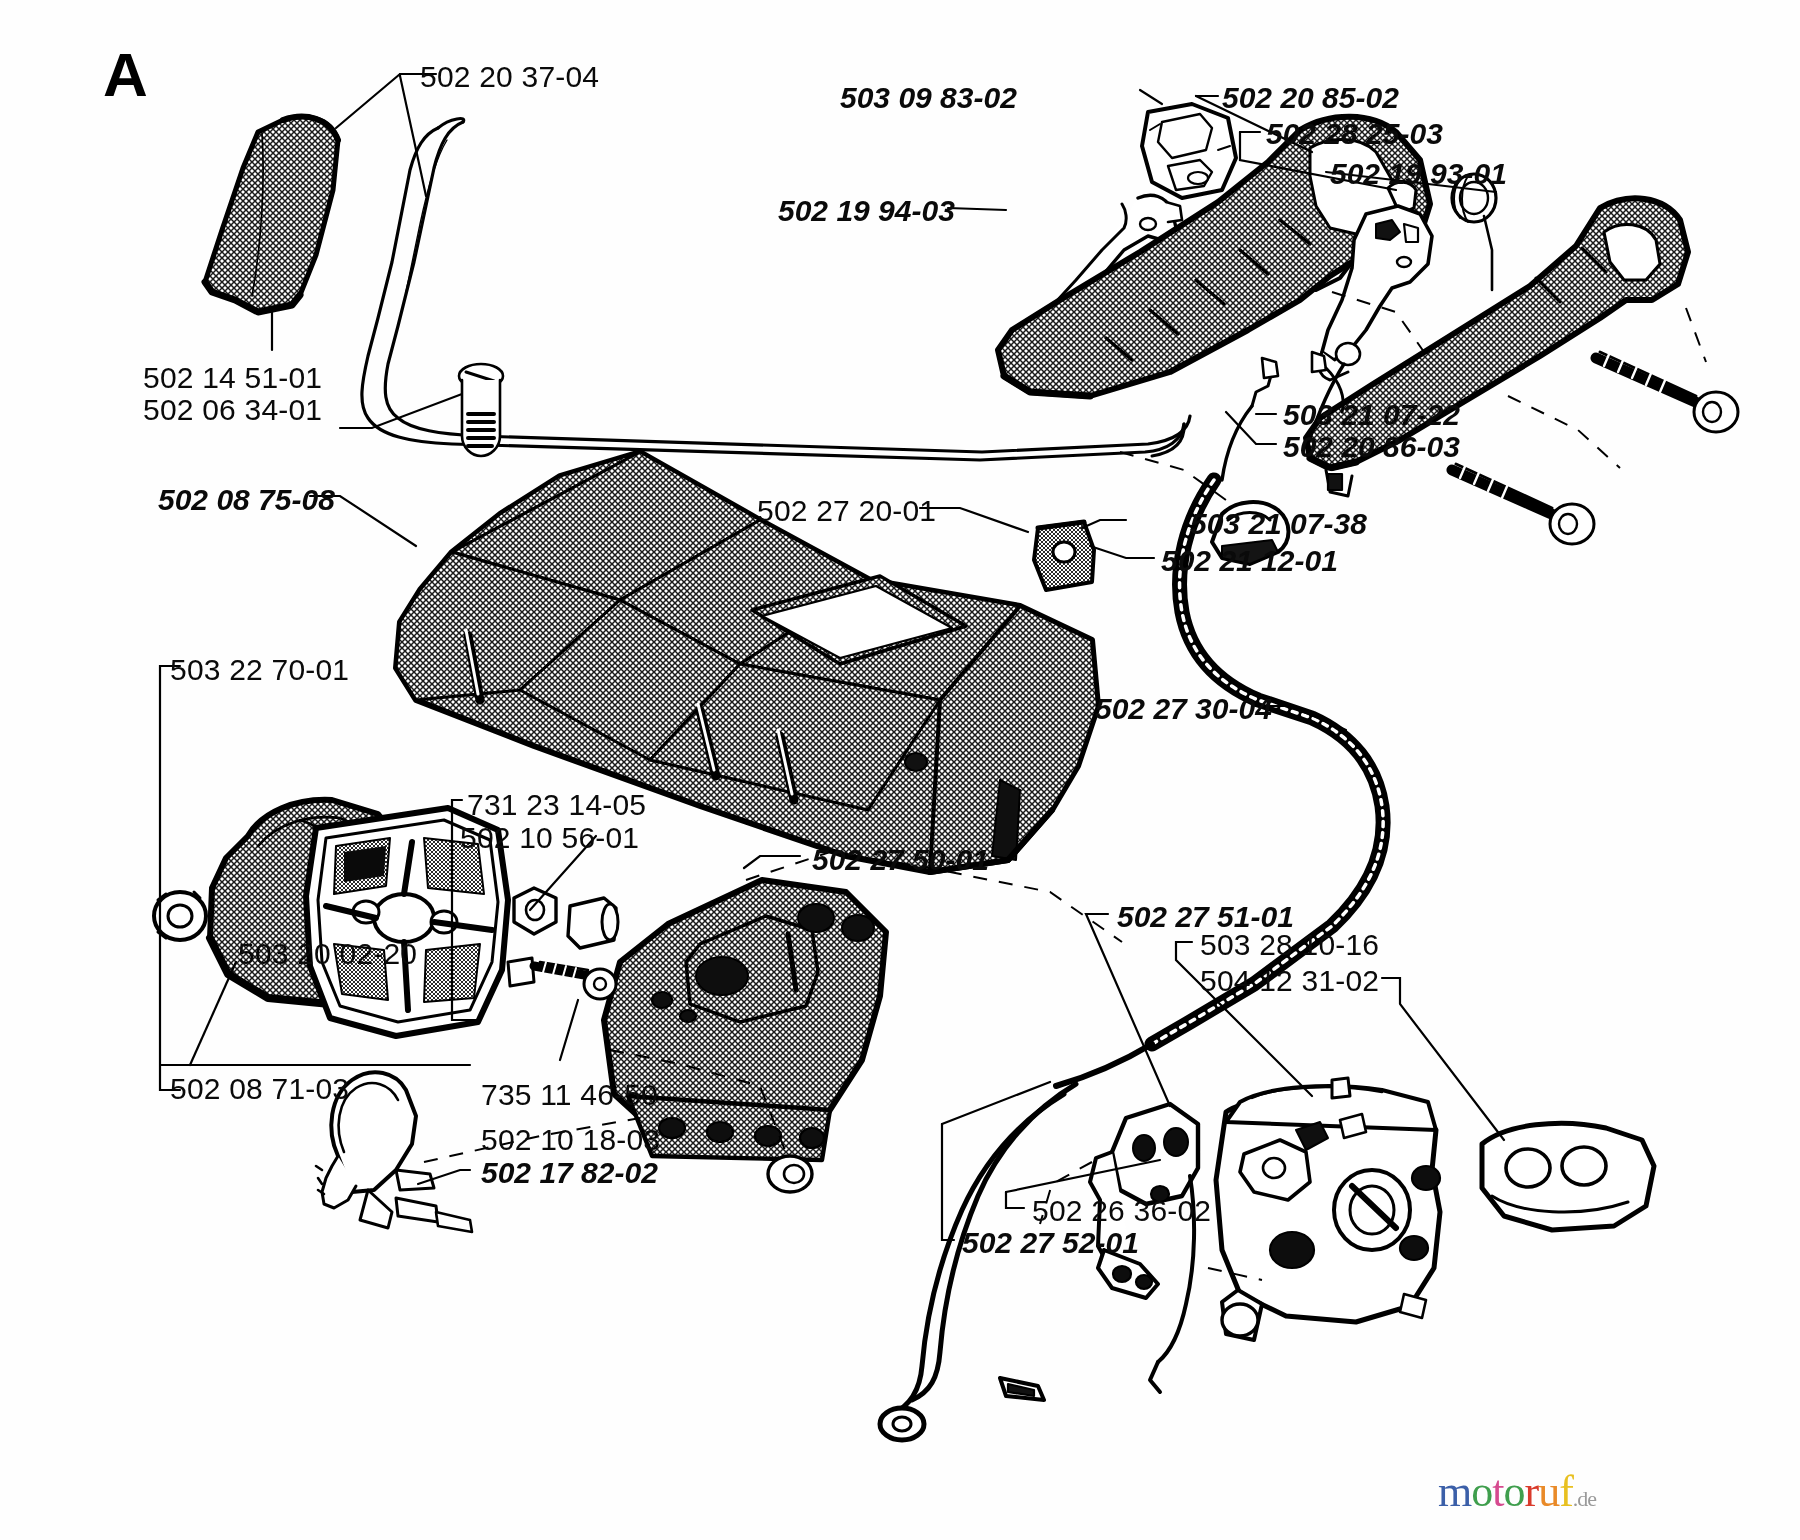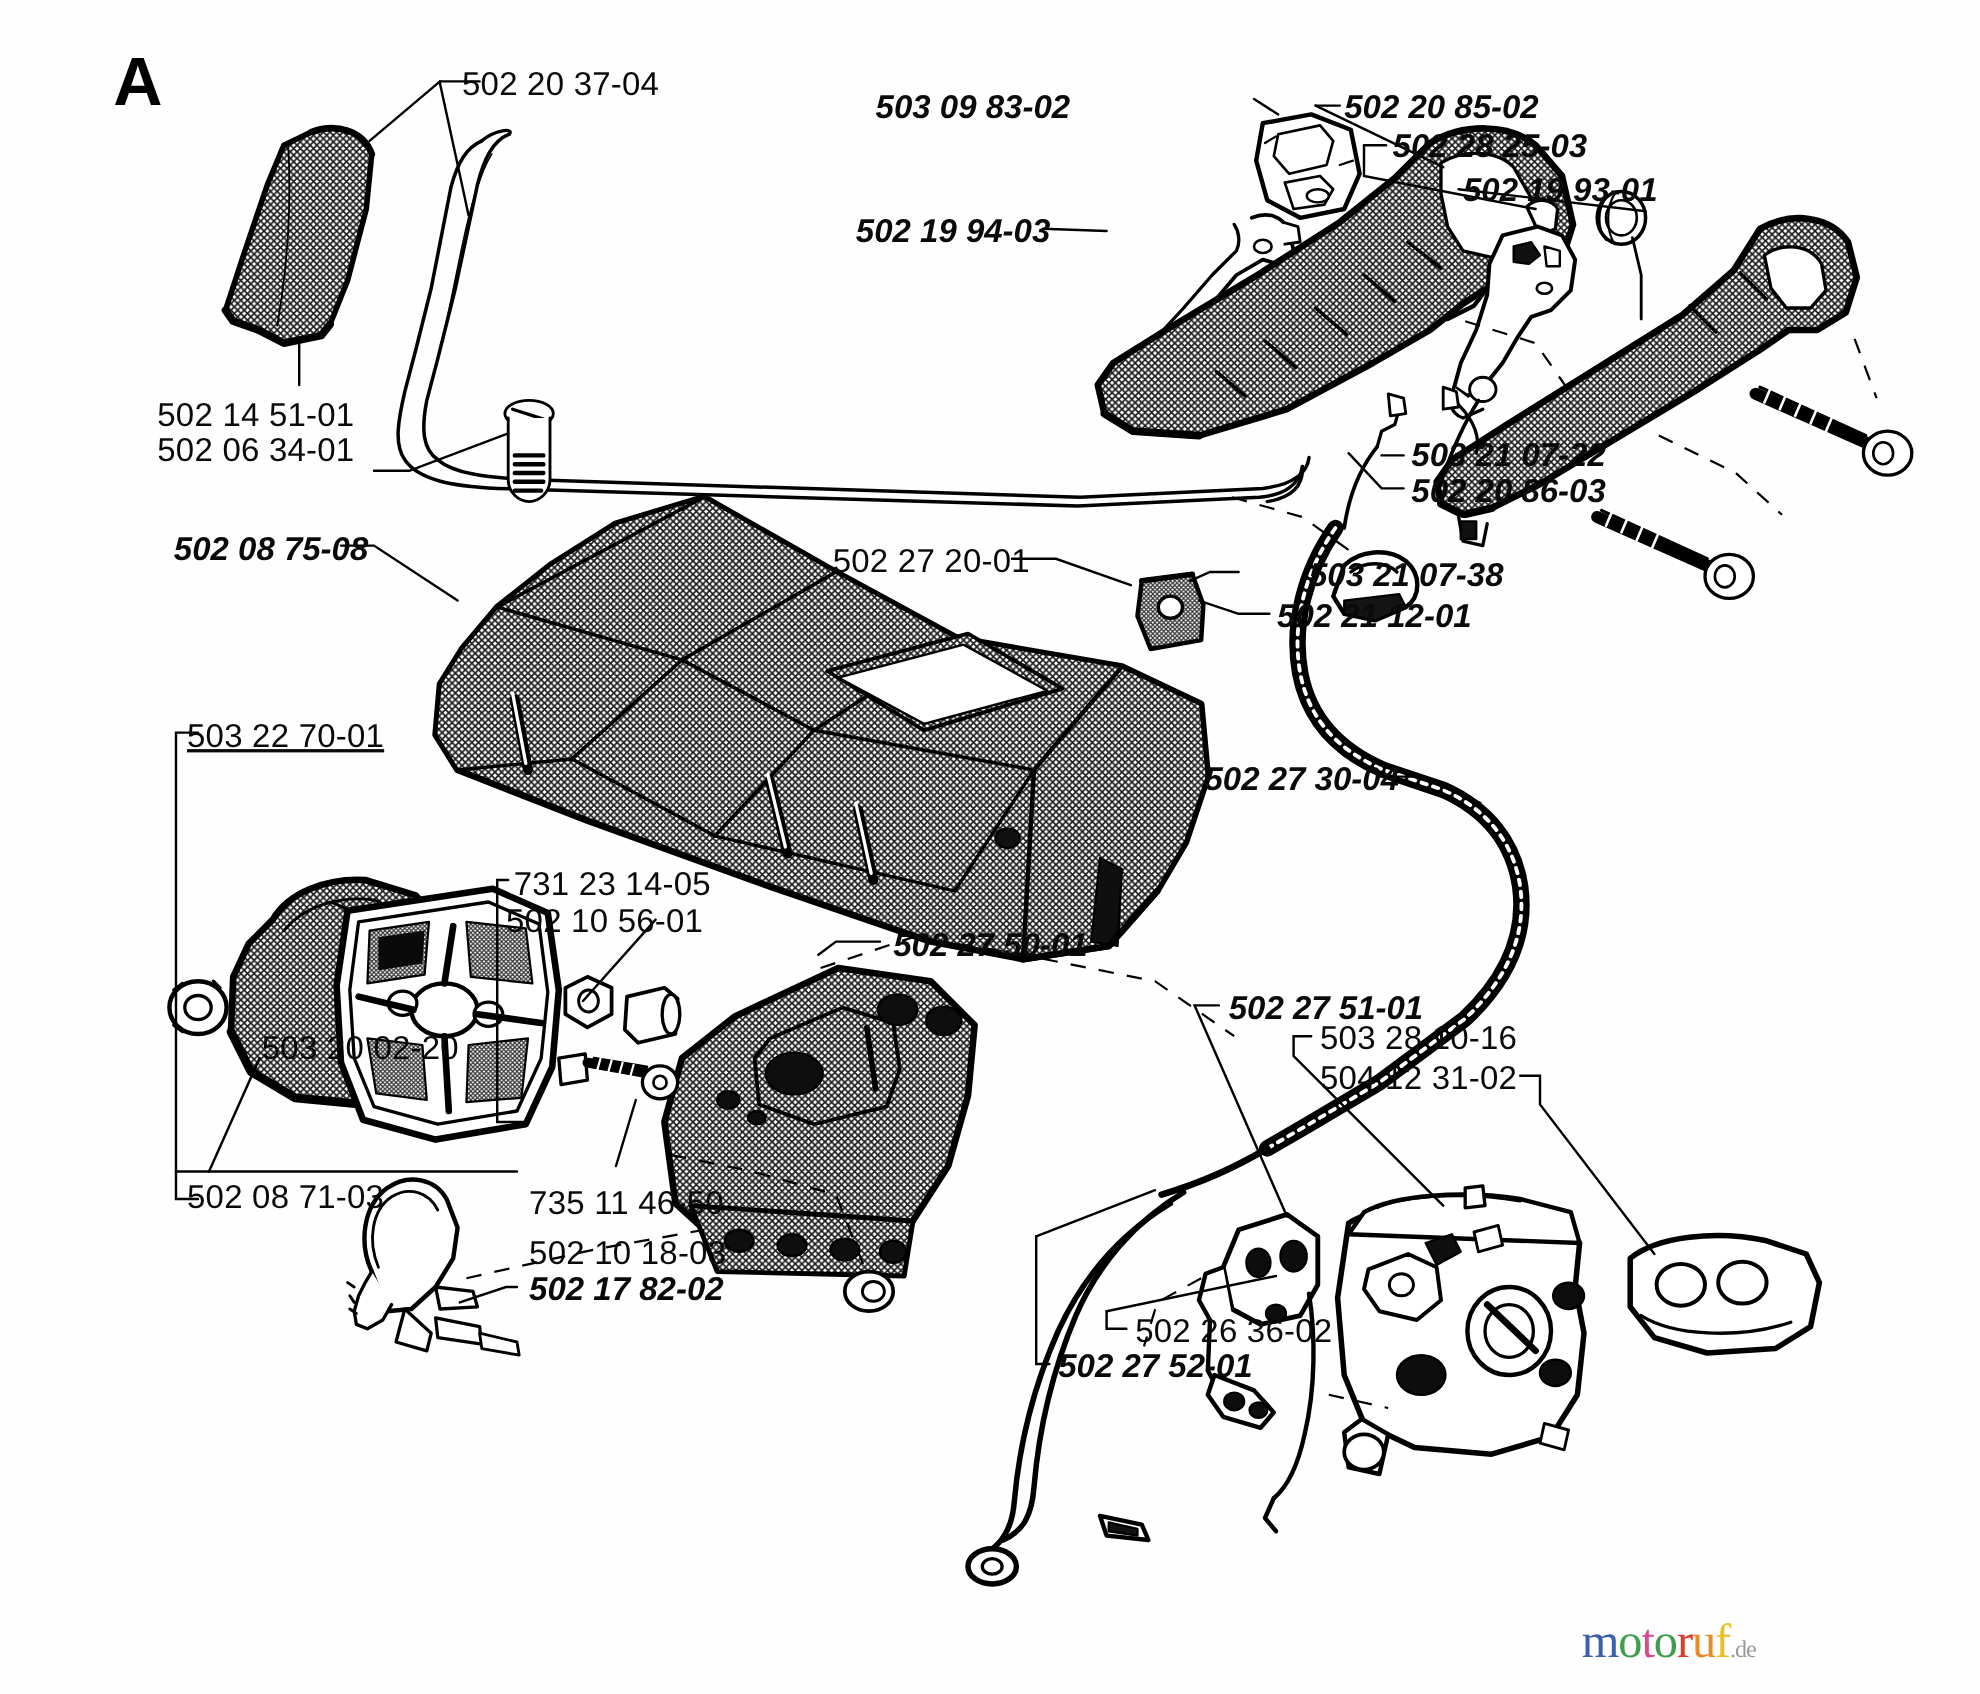--- a/index.html
+++ b/index.html
@@ -466,33 +466,33 @@
   </g>
 
 </svg>
 
 <div class="section-letter" style="left:103px; top:44px;">A</div>
 
 <div id="labels-layer">
       <div class="lbl" style="left: 420px; top: 62px;">502 20 37-04</div>
       <div class="lbl" style="left: 143px; top: 363px;">502 14 51-01</div>
       <div class="lbl" style="left: 143px; top: 395px;">502 06 34-01</div>
-      <div class="lbl bi" style="left: 796px; top: 83px; text-align: right;">503 09 83-02</div>
+      <div class="lbl bi" style="left: 840px; top: 83px; text-align: right;">503 09 83-02</div>
       <div class="lbl bi" style="left: 778px; top: 196px;">502 19 94-03</div>
       <div class="lbl bi" style="left: 1222px; top: 83px;">502 20 85-02</div>
       <div class="lbl bi" style="left: 1266px; top: 119px;">502 28 25-03</div>
       <div class="lbl bi" style="left: 1330px; top: 159px;">502 19 93-01</div>
       <div class="lbl bi" style="left: 1283px; top: 400px;">503 21 07-22</div>
       <div class="lbl bi" style="left: 1283px; top: 432px;">502 20 86-03</div>
       <div class="lbl bi" style="left: 1190px; top: 509px;">503 21 07-38</div>
       <div class="lbl bi" style="left: 1161px; top: 546px;">502 21 12-01</div>
       <div class="lbl bi" style="left: 158px; top: 485px;">502 08 75-08</div>
       <div class="lbl" style="left: 757px; top: 496px;">502 27 20-01</div>
       <div class="lbl bi" style="left: 1095px; top: 694px;">502 27 30-04</div>
-      <div class="lbl" style="left: 170px; top: 655px; text-decoration: underline;">503 22 70-01</div>
+      <div class="lbl" style="left: 170px; top: 655px;">503 22 70-01</div>
       <div class="lbl" style="left: 238px; top: 939px;">503 20 02-20</div>
       <div class="lbl" style="left: 170px; top: 1074px;">502 08 71-03</div>
       <div class="lbl" style="left: 467px; top: 790px;">731 23 14-05</div>
       <div class="lbl" style="left: 460px; top: 823px;">502 10 56-01</div>
       <div class="lbl bi" style="left: 812px; top: 845px;">502 27 50-01</div>
       <div class="lbl" style="left: 481px; top: 1080px;">735 11 46-50</div>
       <div class="lbl" style="left: 481px; top: 1125px;">502 10 18-03</div>
       <div class="lbl bi" style="left: 481px; top: 1158px;">502 17 82-02</div>
       <div class="lbl bi" style="left: 1117px; top: 902px;">502 27 51-01</div>
       <div class="lbl" style="left: 1200px; top: 930px;">503 28 10-16</div>

